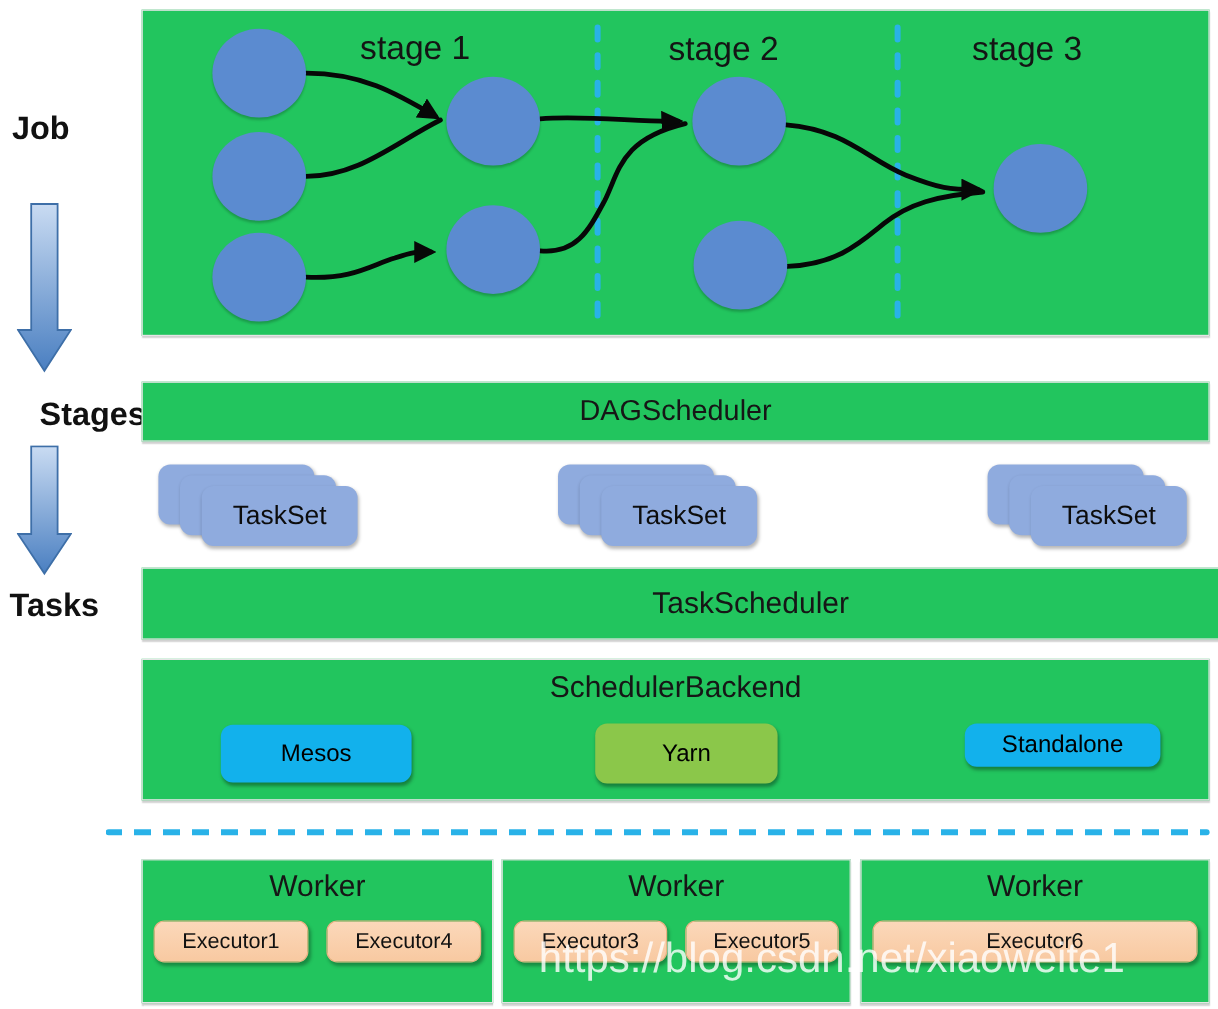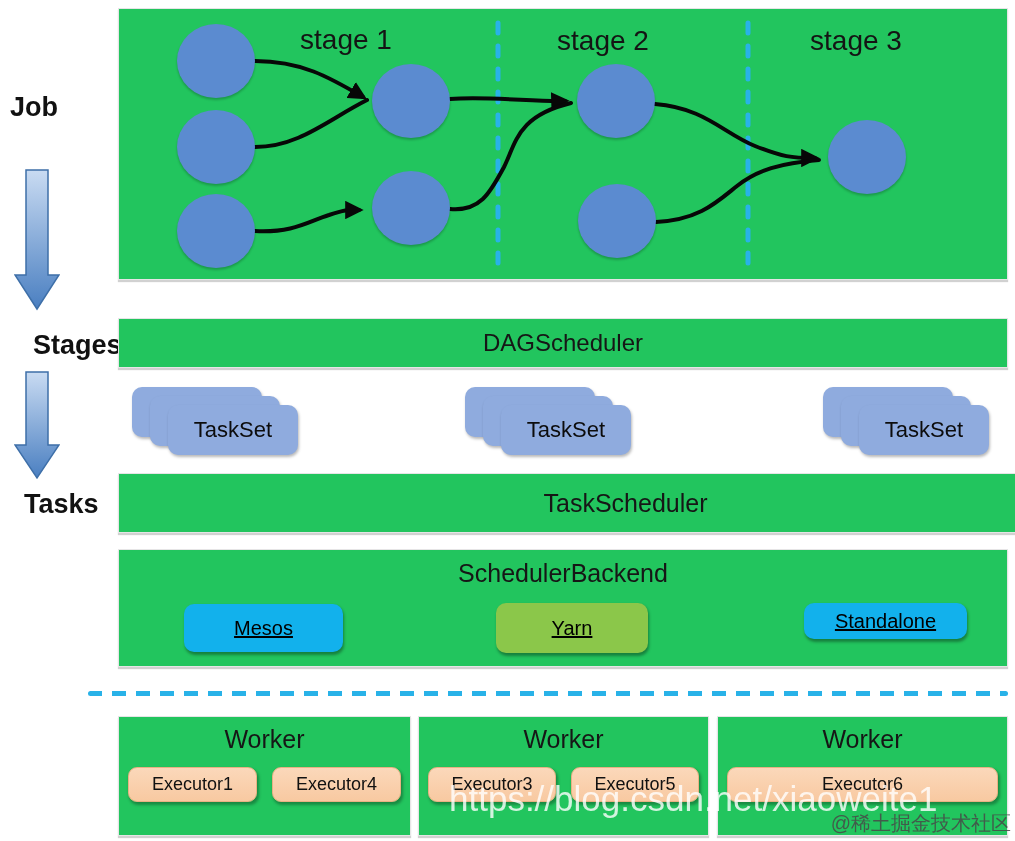--- a/index.html
+++ b/index.html
@@ -21,21 +21,21 @@
   .tcard{position:absolute;width:130px;height:50px;background:#8fabde;border-radius:10px;
          box-shadow:1px 2px 3px rgba(0,0,0,0.28);}
   .tcard.l0{left:0;top:0;}
   .tcard.l1{left:18px;top:9px;}
   .tcard.l2{left:36px;top:18px;display:flex;align-items:center;justify-content:center;
             font-size:22px;color:#0c0c0c;}
 
   
   .backend-btn{position:absolute;border-radius:10px;display:flex;align-items:center;
                justify-content:center;font-size:20px;color:#000;
-               box-shadow:1px 2.5px 3px rgba(0,0,0,0.35);text-decoration:underline;}
+               box-shadow:1px 2.5px 3px rgba(0,0,0,0.35);}
   .btn-cyan{background:#12b1ec;}
   .btn-green{background:#8bc74a;}
 
   
   .h-dashed{position:absolute;left:88px;top:691px;width:920px;height:5px;border-radius:3px;
             background:repeating-linear-gradient(90deg,#29b2e8 0 14px,transparent 14px 24px);}
 
   
   .worker-title{text-align:center;font-size:25px;margin-top:8px;}
   .exec-row{position:absolute;left:9px;right:9px;top:50px;display:flex;gap:15px;}
@@ -74,21 +74,21 @@
   <svg style="position:absolute;left:14px;top:371px;" width="46" height="110">
     <defs>
       <linearGradient id="gradA2" x1="0" y1="0" x2="0" y2="1">
         <stop offset="0" stop-color="#c9dbf2"></stop>
           <stop offset="1" stop-color="#4a7fc1"></stop>
       </linearGradient>
     </defs>
     <polygon points="12,1 34,1 34,74 45,74 23,107 1,74 12,74" fill="url(#gradA2)" stroke="#3e6fa8" stroke-width="1.5"></polygon>
   </svg>
 
-  <div class="rail-label" style="left:8px;top:489px;margin-left:16px;">Tasks</div>
+  <div class="rail-label" style="left:8px;top:489px;">Tasks</div>
 
   <div class="panel" style="left:118px;top:8px;width:890px;height:272px;">
     <svg width="888" height="270" viewBox="0 0 888 270">
       <defs>
         <marker id="arrowhead" viewBox="0 0 10 10" refX="7.5" refY="5" markerWidth="4.6" markerHeight="4.6" orient="auto">
           <path d="M0,0 L10,5 L0,10 z" fill="#070707"></path>
         </marker>
       </defs>
 
       <path d="M379,14 V264" stroke="#29b2e8" stroke-width="5" fill="none" stroke-linecap="round" stroke-dasharray="10 13"></path>
@@ -169,15 +169,14 @@
     </div>
   </div>
   <div class="panel" style="left:717px;top:716px;width:291px;height:120px;">
     <div class="worker-title">Worker</div>
     <div class="exec-row">
       <div class="executor">Executor6</div>
     </div>
   </div>
 
   <div class="wm-url">https://blog.csdn.net/xiaoweite1</div>
-  <div class="wm-community">@稀土掘金技术社区</div>
 
 </div>
 
 </body></html>

